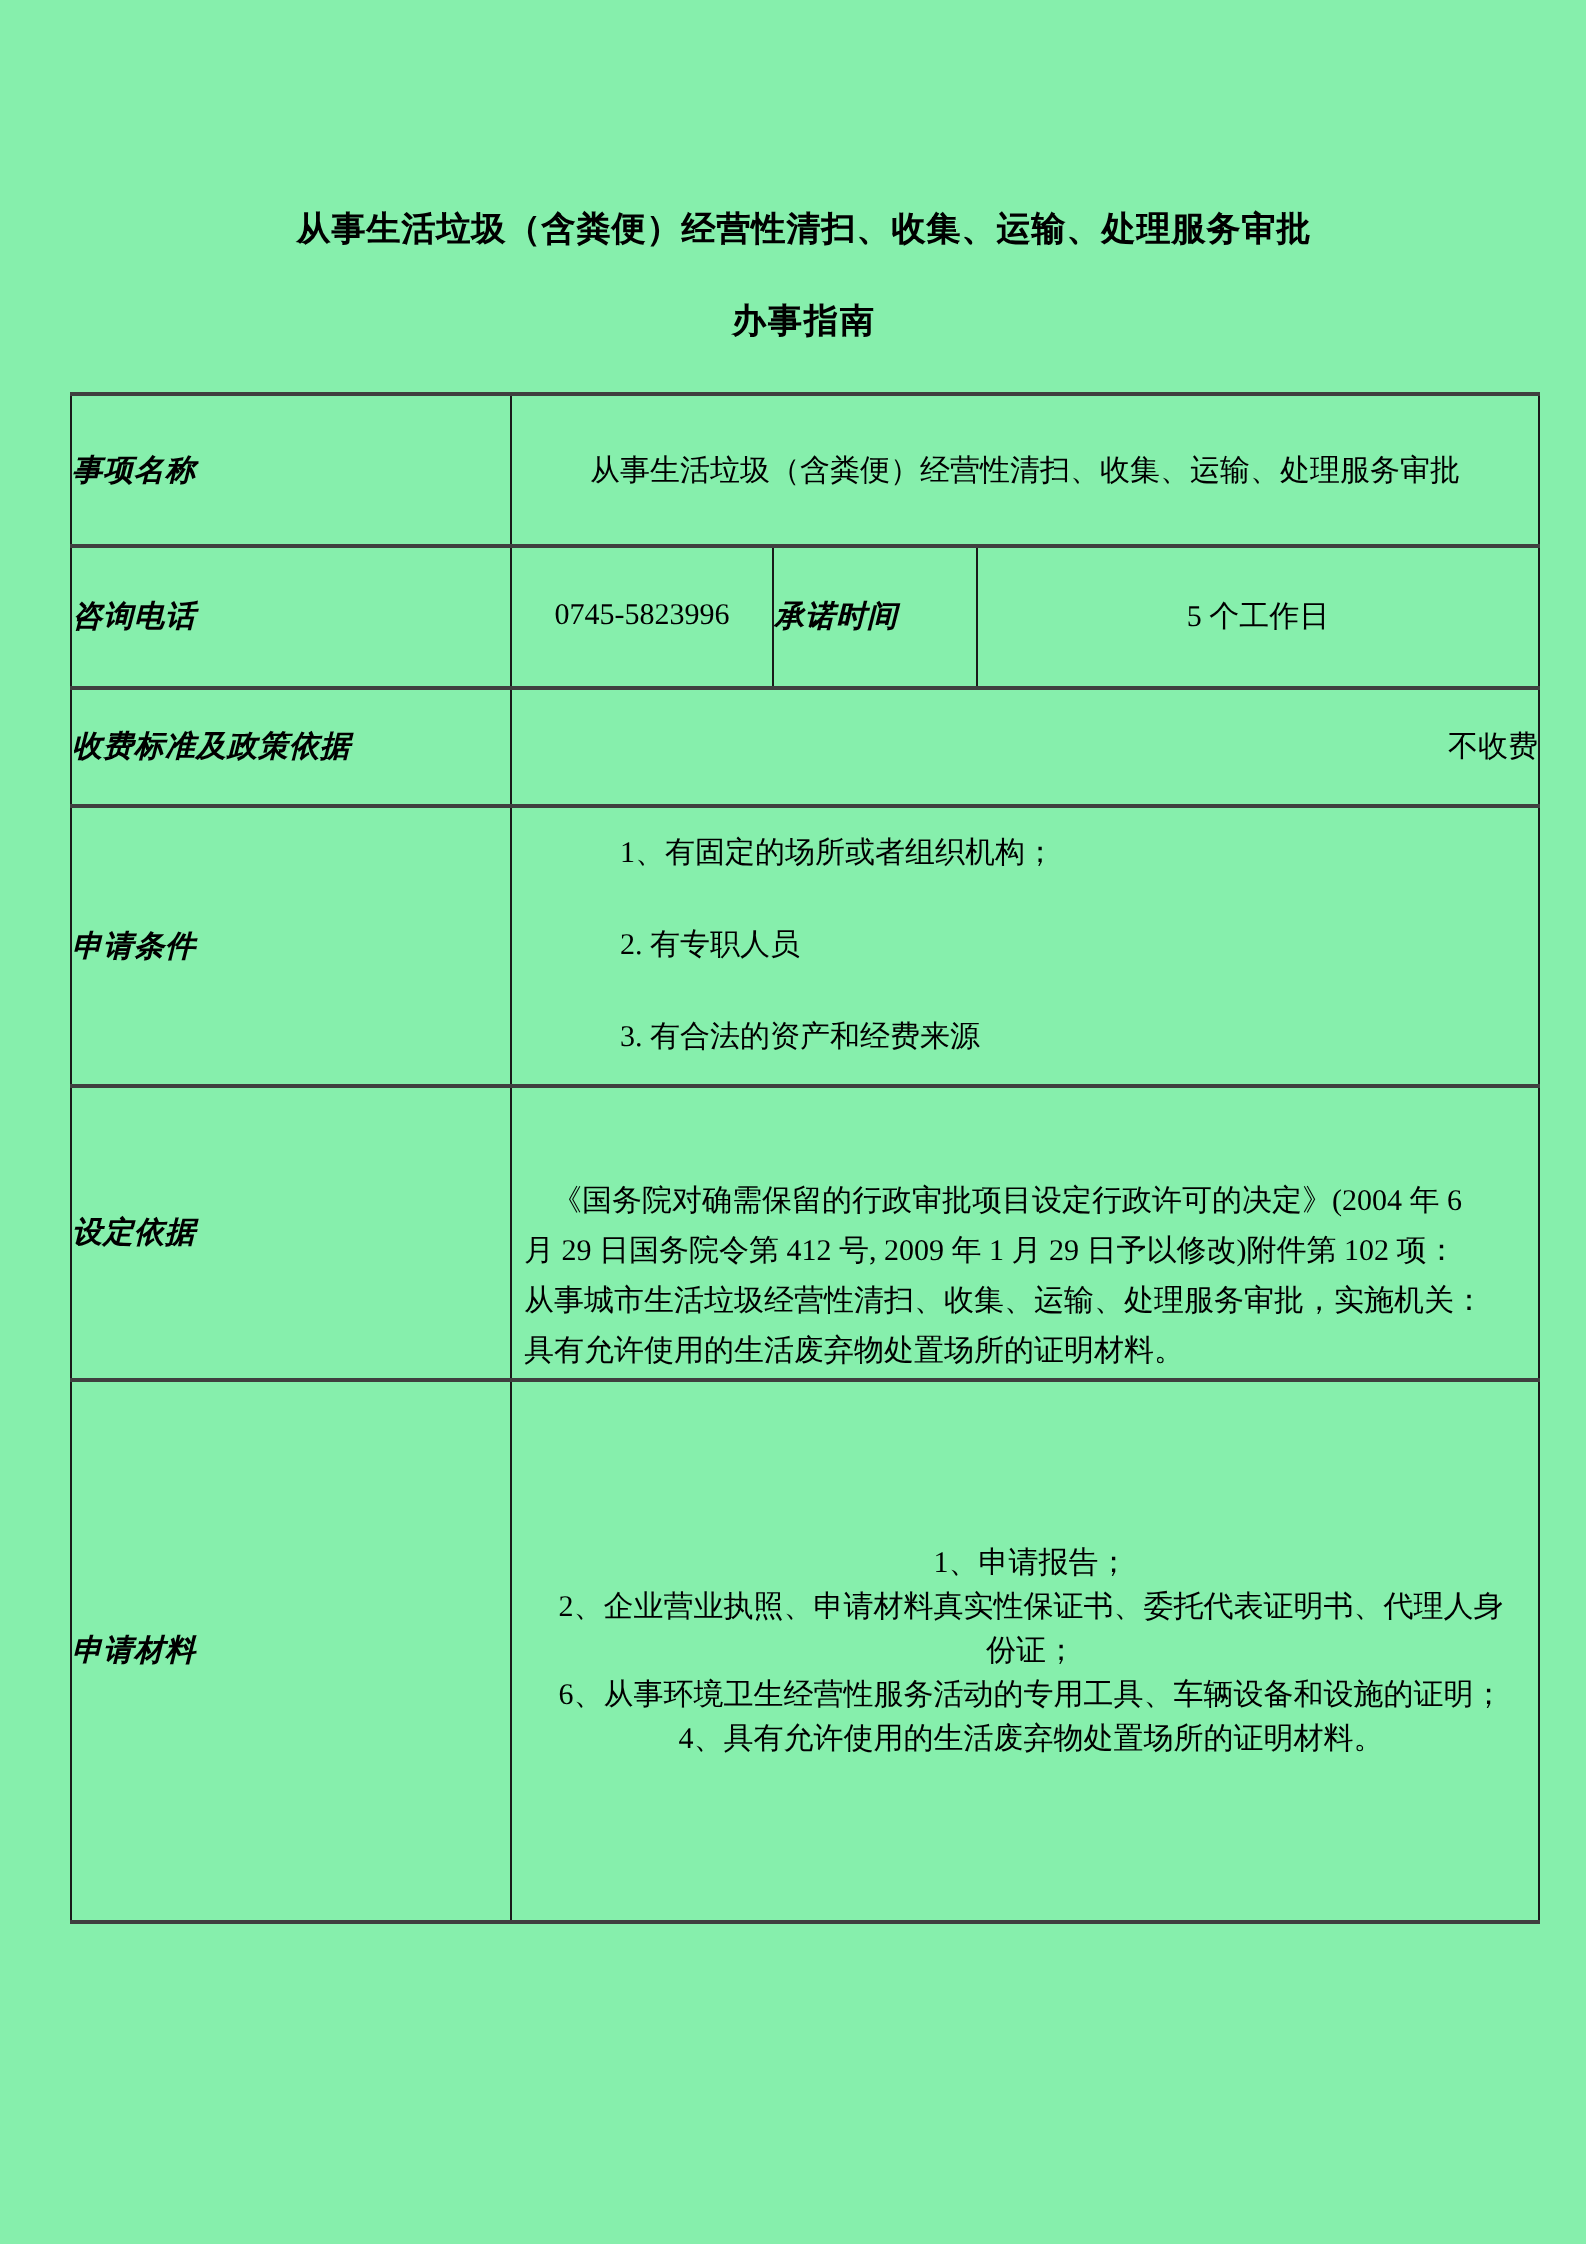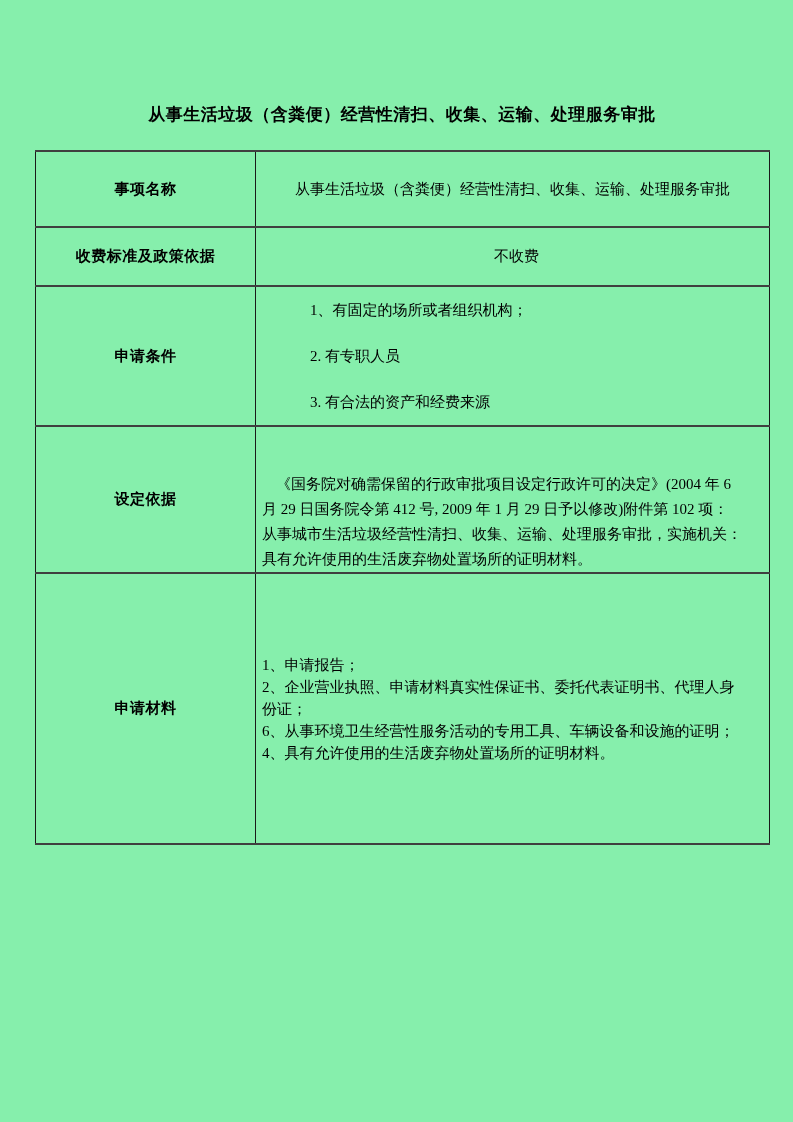--- a/index.html
+++ b/index.html
@@ -21,60 +21,67 @@
   td{
     border:1px solid #1a1a1a;
     border-top:2px solid #3f3f3f;
     border-bottom:2px solid #3f3f3f;
     vertical-align:middle;
     font-size:15px;
     padding:0;
     overflow:hidden;
   }
   .label-cell{
-    text-align:center;
     font-weight:bold;
     letter-spacing:0.5px;
+    font-style:italic;
   }
   .center-cell{text-align:center;}
   .two-line{line-height:24px;}
-  .left-cell{padding-left:8px;text-align:center;}
+  .left-cell{padding-left:8px;text-align:right;}
   .cond-line{line-height:46px;padding-left:54px;white-space:nowrap;}
   .basis-wrap{padding:0 4px 0 6px;overflow:hidden;margin-top:45px;}
   .basis-line{line-height:25px;white-space:nowrap;}
   .basis-first{text-indent:14px;}
   .mat-wrap{padding-left:6px;overflow:hidden;}
-  .mat-line{line-height:22px;white-space:nowrap;}
+  .mat-line{line-height:22px;white-space:nowrap;text-align:center;}
   .r1{height:76px}.r2{height:75px}.r3{height:71px}.r4{height:59px}
   .r5{height:138px}.r6{height:117px}.r7{height:271px}
 </style>
 </head>
 <body>
 
 <div class="page">
 
   <div class="title-block">
     <div class="doc-title">从事生活垃圾（含粪便）经营性清扫、收集、运输、处理服务审批</div>
+    <div class="doc-subtitle">办事指南</div>
   </div>
 
   <table class="guide">
     <colgroup>
       <col style="width:220px">
         <col style="width:131px">
       <col style="width:102px">
         <col style="width:281px">
     </colgroup>
 
     <tbody>
         <tr class="r1">
       <td class="label-cell">事项名称</td>
       <td colspan="3" class="center-cell">从事生活垃圾（含粪便）经营性清扫、收集、运输、处理服务审批</td>
     </tr>
 
 
+    <tr class="r3">
+      <td class="label-cell">咨询电话</td>
+      <td class="center-cell">0745-5823996</td>
+      <td class="label-cell">承诺时间</td>
+      <td class="center-cell">5 个工作日</td>
+    </tr>
 
     <tr class="r4">
       <td class="label-cell">收费标准及政策依据</td>
       <td colspan="3" class="left-cell">不收费</td>
     </tr>
 
     <tr class="r5">
       <td class="label-cell">申请条件</td>
       <td colspan="3">
         <div class="cond-line">1、有固定的场所或者组织机构；</div>

